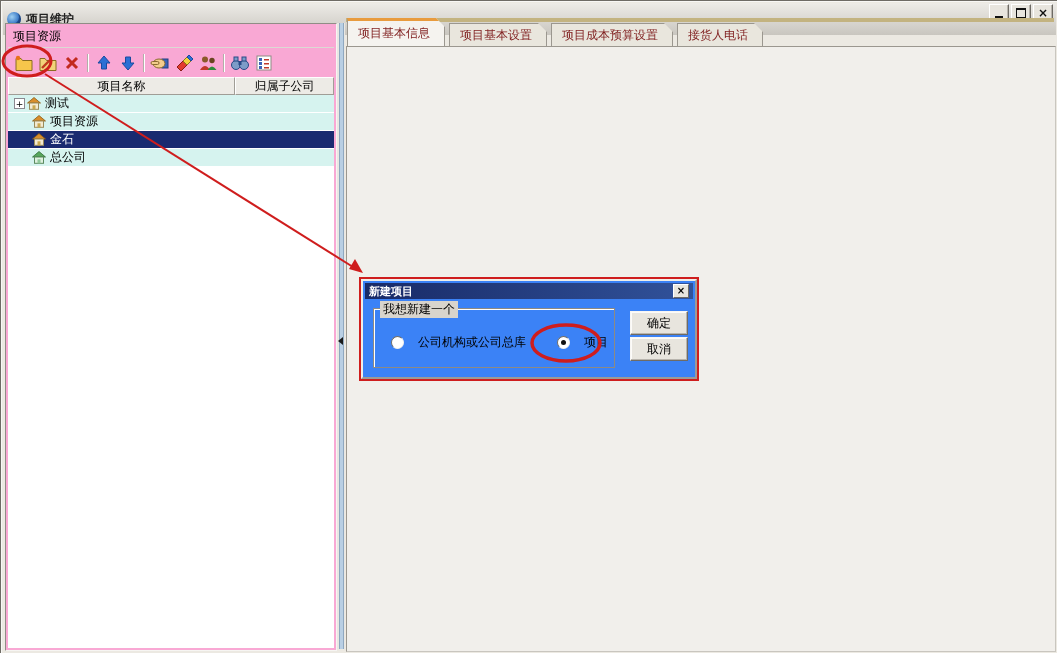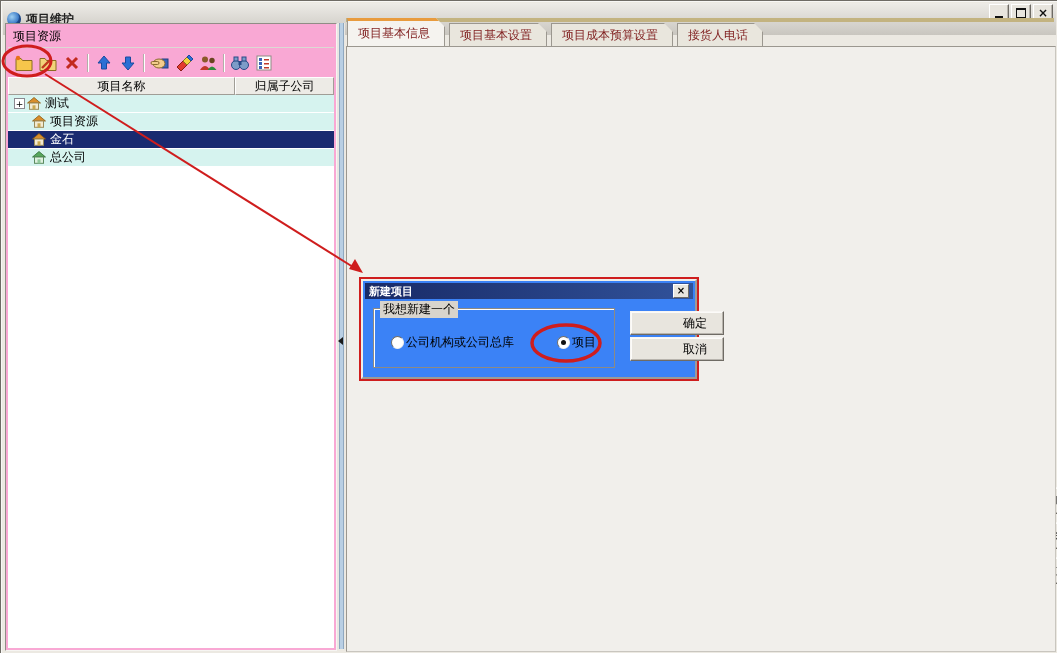--- a/index.html
+++ b/index.html
@@ -61,21 +61,21 @@
   
   .flabel{position:absolute;font-size:12px;color:#000;white-space:pre;}
   .finput{position:absolute;background:#fffcdf;border:1px solid;border-color:#8f8b84 #d6d3cc #d6d3cc #8f8b84;
           font-size:12px;font-family:"DejaVu Sans",sans-serif;padding:1px 3px;height:16px;color:#000;}
   textarea.finput{resize:none;}
   .num{text-align:right;}
   .two-line{text-align:center;line-height:13px;}
   
   .cbtn{position:absolute;background:#e8e5de;border:1px solid;border-color:#f8f6f3 #6f6b64 #6f6b64 #f8f6f3;
         box-shadow:inset -1px -1px 0 #b8b4ad,inset 1px 1px 0 #fcfbf9;
-        display:flex;align-items:center;justify-content:center;gap:5px;font-size:12px;color:#000;cursor:default;padding-left:36px;}
+        display:flex;align-items:center;justify-content:center;gap:5px;font-size:12px;color:#000;cursor:default;}
   .cbtn.disabled{color:#a6a299;text-shadow:1px 1px 0 #fff;}
   .icn-plus{color:#1d49c8;font-weight:bold;font-size:16px;line-height:12px;}
   .icn-minus{color:#1d49c8;font-weight:bold;font-size:16px;line-height:10px;}
   .icn-gray{color:#b2aea6;font-weight:bold;font-size:13px;}
   
   .dbtable{position:absolute;background:#fff;border:1px solid;border-color:#8f8b84 #d9d6cf #d9d6cf #8f8b84;}
   .dbhead{display:flex;height:17px;font-size:12px;}
   .dbhcell{background:#eae8e3;border:1px solid;border-color:#fff #a3a099 #a3a099 #fff;
            display:flex;align-items:center;justify-content:center;}
   .dbrow{display:flex;height:18px;font-size:12px;align-items:stretch;}
@@ -88,21 +88,21 @@
   .dialog{position:absolute;inset:0;border:2px outset #f0eee9;background:#3b82f6;}
   .dlg-title{position:absolute;left:2px;top:2px;right:2px;height:16px;
              background:linear-gradient(90deg,#182a67,#31529a);color:#fff;font-size:11px;font-weight:bold;
              display:flex;align-items:center;padding:0 4px;}
   .dlg-close{margin-left:auto;width:14px;height:12px;background:#e8e5de;border:1px solid;
              border-color:#fff #6d6a64 #6d6a64 #fff;display:flex;align-items:center;justify-content:center;
              font-size:10px;font-weight:bold;color:#000;line-height:10px;}
   .dlg-group{position:absolute;left:10px;top:27px;width:240px;height:58px;border:1px solid #8d8a83;
              box-shadow:1px 1px 0 #fff inset;}
   .dlg-grouplabel{position:absolute;top:-8px;left:6px;background:#d8d4cc;padding:0 3px;font-size:12px;color:#000;}
-  .radio{position:absolute;display:flex;align-items:center;gap:2px;font-size:12px;color:#000;}
+  .radio{position:absolute;display:flex;align-items:center;gap:14px;font-size:12px;color:#000;}
   .rcirc{width:11px;height:11px;border-radius:50%;background:#fff;border:1px solid;
          border-color:#716d66 #f2f0ec #f2f0ec #716d66;display:flex;align-items:center;justify-content:center;}
   .rdot{width:5px;height:5px;border-radius:50%;background:#111;}
   
   .overlay{position:absolute;left:0;top:0;width:1057px;height:653px;z-index:100;pointer-events:none;}
   
   .banner{position:absolute;background:#f3f1ee;border:1px solid;border-color:#fff #9a968f #9a968f #fff;
           display:flex;align-items:center;justify-content:center;font-size:15px;font-weight:bold;color:#000;}
 </style>
 </head>

